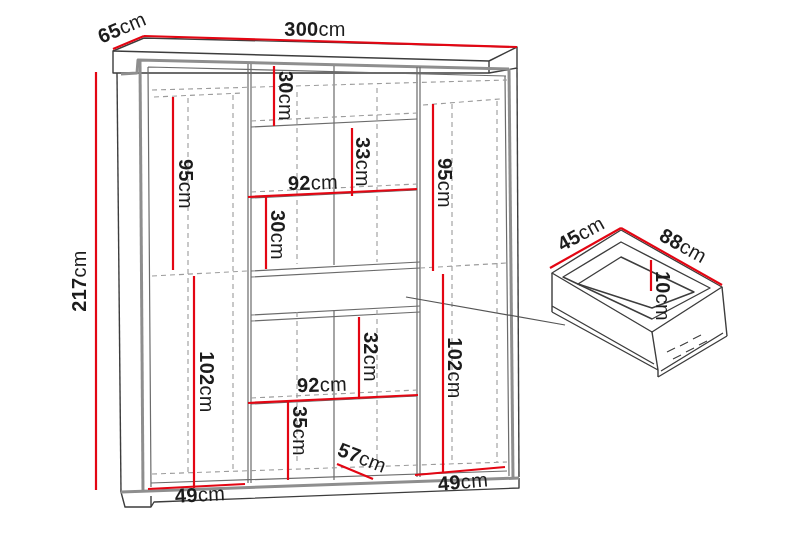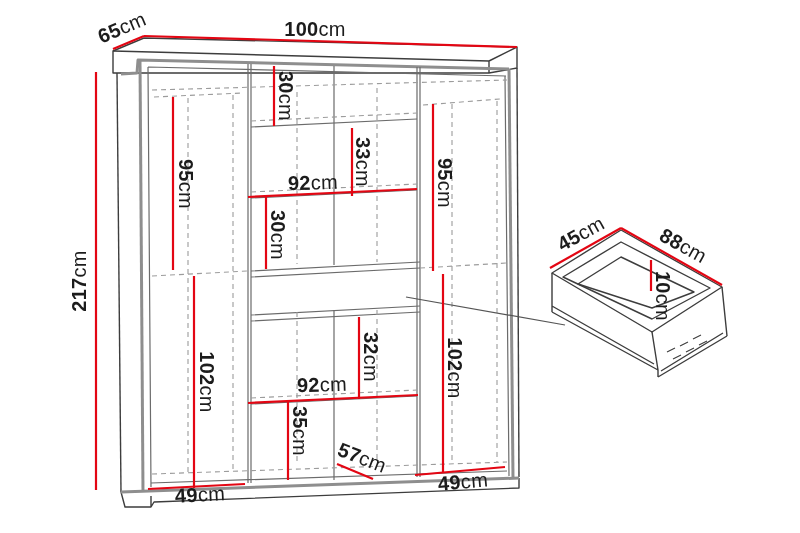--- a/index.html
+++ b/index.html
@@ -93,21 +93,21 @@
     <path d="M148,489 L245,484"></path>
     <path d="M443,274 L443,472"></path>
     <path d="M415,475 L505,467"></path>
     <path d="M550,268 L621,228"></path>
     <path d="M621,228 L722,285"></path>
     <path d="M651,260 L651,291"></path>
   </g>
 </svg>
 
 <div class="dim" style="left:122px;top:28px;--rot:-23deg"><span class="v">65</span><span class="u">cm</span></div>
-<div class="dim" style="left:315px;top:29px;--rot:0deg"><span class="v">100</span><span class="u">cm</span></div>
+<div class="dim" style="left:315px;top:29px;--rot:0deg"><span class="v">300</span><span class="u">cm</span></div>
 <div class="dim" style="left:79px;top:281px;--rot:-90deg"><span class="v">217</span><span class="u">cm</span></div>
 <div class="dim" style="left:185px;top:184px;--rot:90deg"><span class="v">95</span><span class="u">cm</span></div>
 <div class="dim" style="left:285px;top:96px;--rot:90deg"><span class="v">30</span><span class="u">cm</span></div>
 <div class="dim" style="left:362px;top:162px;--rot:90deg"><span class="v">33</span><span class="u">cm</span></div>
 <div class="dim" style="left:313px;top:183px;--rot:-2deg"><span class="v">92</span><span class="u">cm</span></div>
 <div class="dim" style="left:277px;top:235px;--rot:90deg"><span class="v">30</span><span class="u">cm</span></div>
 <div class="dim" style="left:444px;top:183px;--rot:90deg"><span class="v">95</span><span class="u">cm</span></div>
 <div class="dim" style="left:206px;top:382px;--rot:90deg"><span class="v">102</span><span class="u">cm</span></div>
 <div class="dim" style="left:370px;top:357px;--rot:90deg"><span class="v">32</span><span class="u">cm</span></div>
 <div class="dim" style="left:322px;top:385px;--rot:-2deg"><span class="v">92</span><span class="u">cm</span></div>

